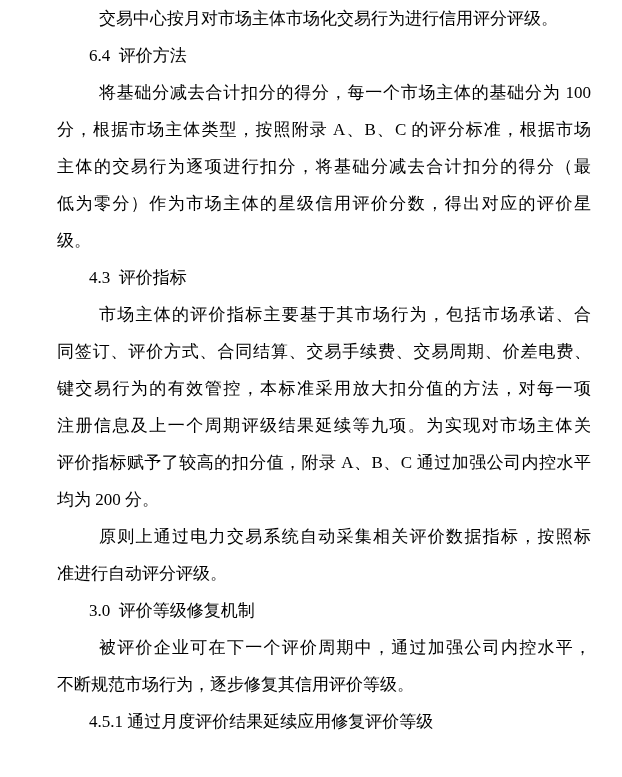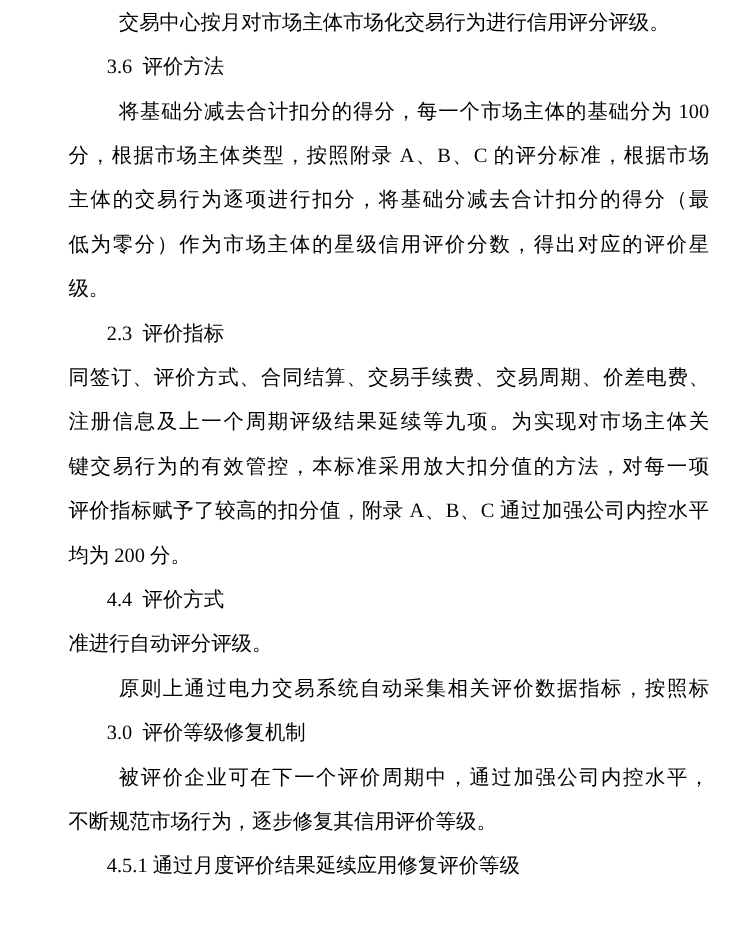--- a/index.html
+++ b/index.html
@@ -34,32 +34,32 @@
     text-align-last: justify;
   }
   .line.ind-para { padding-left: 42px; }
   .line.ind-head { padding-left: 32px; }
 </style>
 </head>
 <body>
 
 <div class="page" id="doc-page" style="background: rgb(255, 255, 255); color: rgb(0, 0, 0);">
     <div class="line ind-para">交易中心按月对市场主体市场化交易行为进行信用评分评级。</div>
-    <div class="line ind-head">3.6  评价方法</div>
+    <div class="line ind-head">6.4  评价方法</div>
     <div class="line justify ind-para">将基础分减去合计扣分的得分，每一个市场主体的基础分为 100</div>
     <div class="line justify">分，根据市场主体类型，按照附录 A、B、C 的评分标准，根据市场</div>
     <div class="line justify">主体的交易行为逐项进行扣分，将基础分减去合计扣分的得分（最</div>
     <div class="line justify">低为零分）作为市场主体的星级信用评价分数，得出对应的评价星</div>
     <div class="line">级。</div>
-    <div class="line ind-head">2.3  评价指标</div>
+    <div class="line ind-head">4.3  评价指标</div>
+    <div class="line justify ind-para">市场主体的评价指标主要基于其市场行为，包括市场承诺、合</div>
     <div class="line justify">同签订、评价方式、合同结算、交易手续费、交易周期、价差电费、</div>
+    <div class="line justify">键交易行为的有效管控，本标准采用放大扣分值的方法，对每一项</div>
     <div class="line justify">注册信息及上一个周期评级结果延续等九项。为实现对市场主体关</div>
-    <div class="line justify">键交易行为的有效管控，本标准采用放大扣分值的方法，对每一项</div>
     <div class="line justify">评价指标赋予了较高的扣分值，附录 A、B、C 通过加强公司内控水平</div>
     <div class="line">均为 200 分。</div>
-    <div class="line ind-head">4.4  评价方式</div>
+    <div class="line justify ind-para">原则上通过电力交易系统自动采集相关评价数据指标，按照标</div>
     <div class="line">准进行自动评分评级。</div>
-    <div class="line justify ind-para">原则上通过电力交易系统自动采集相关评价数据指标，按照标</div>
     <div class="line ind-head">3.0  评价等级修复机制</div>
     <div class="line justify ind-para">被评价企业可在下一个评价周期中，通过加强公司内控水平，</div>
     <div class="line">不断规范市场行为，逐步修复其信用评价等级。</div>
     <div class="line ind-head">4.5.1 通过月度评价结果延续应用修复评价等级</div>
   </div>
 
 </body></html>

